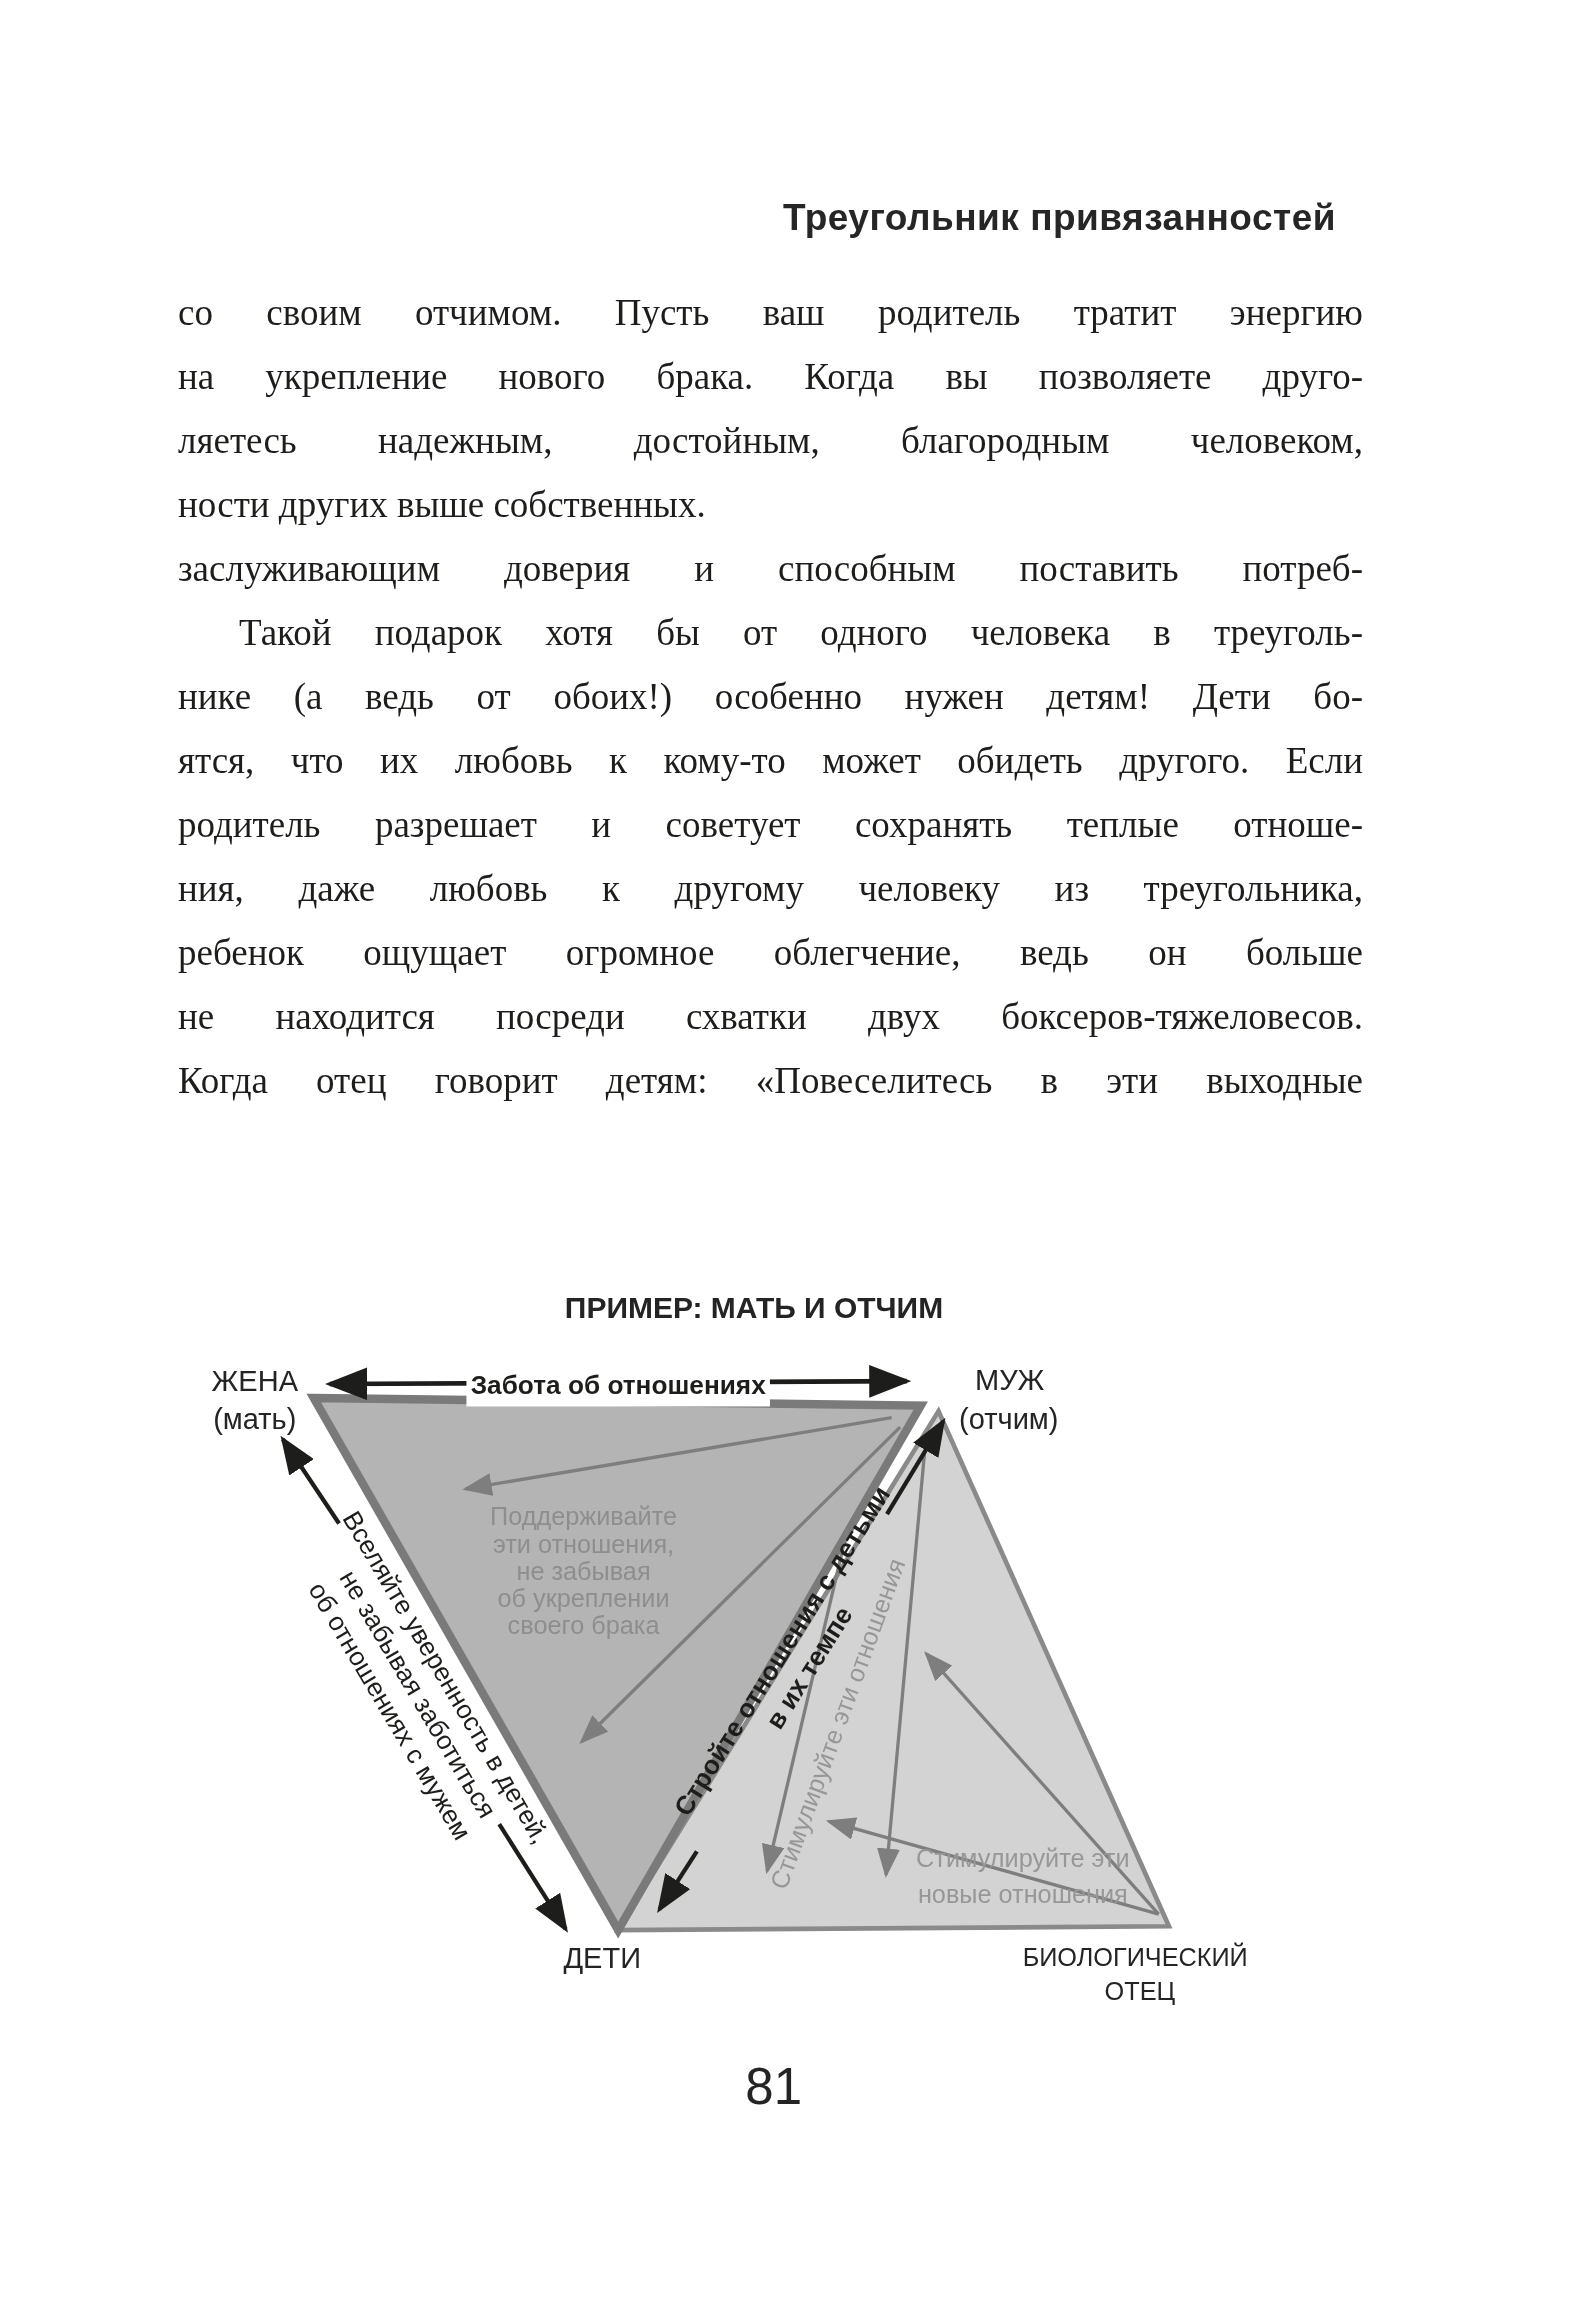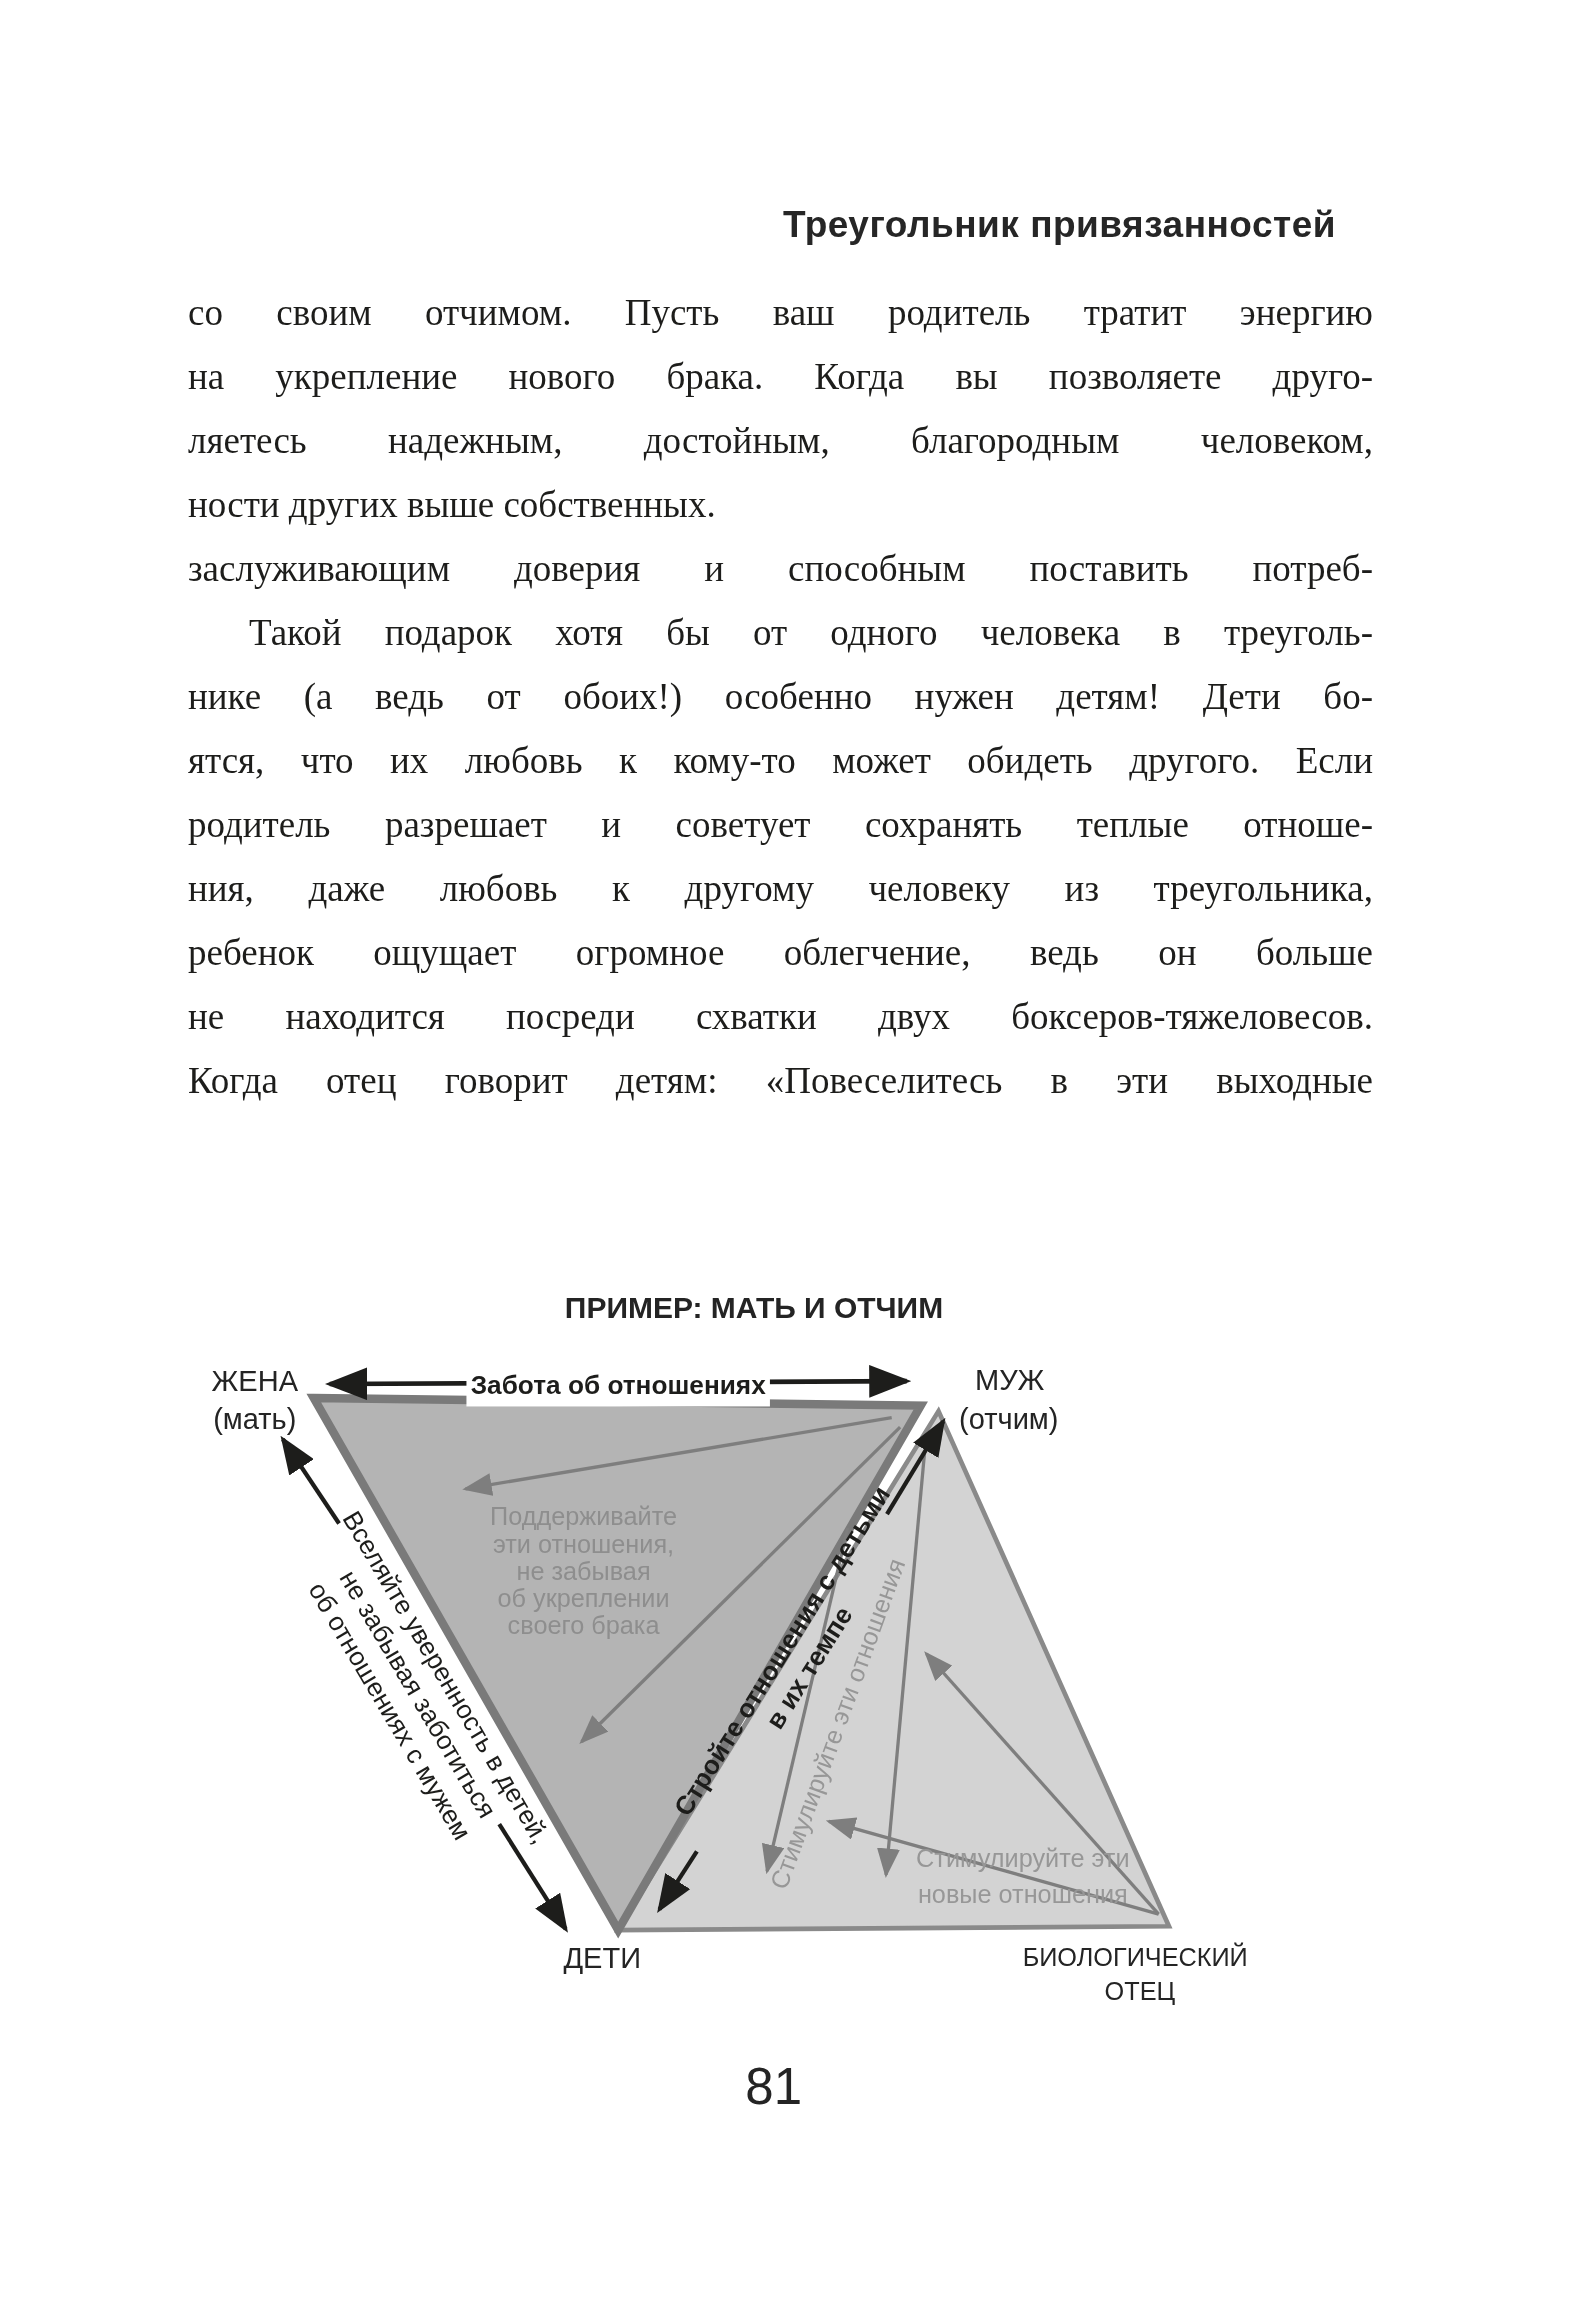--- a/index.html
+++ b/index.html
@@ -6,36 +6,35 @@
   .page{
     position:relative;
     width:1582px;height:2324px;
     background:#ffffff;
     font-family:"Liberation Sans", sans-serif;
     color:#1d1d1b;
     overflow:hidden;
   }
   .running-head{
     position:absolute;
-    top:204px;right:246px;
+    top:197px;right:246px;
     font-family:"Liberation Sans", sans-serif;
     font-weight:bold;
     font-size:37px;
     letter-spacing:0.5px;
     color:#262626;
     white-space:nowrap;
   }
   .bodytext{
     position:absolute;
     left:178px;top:281px;
     width:1185px;
     font-family:"Liberation Serif", serif;
     font-size:37px;
     color:#1d1d1b;
-    margin-left:10px;
   }
   .bline{
     line-height:64px;
     height:64px;
     text-align:justify;
     text-align-last:justify;
     white-space:nowrap;
   }
   .bline.para-end{ text-align-last:left; }
   .bline.indent{ text-indent:61px; }

